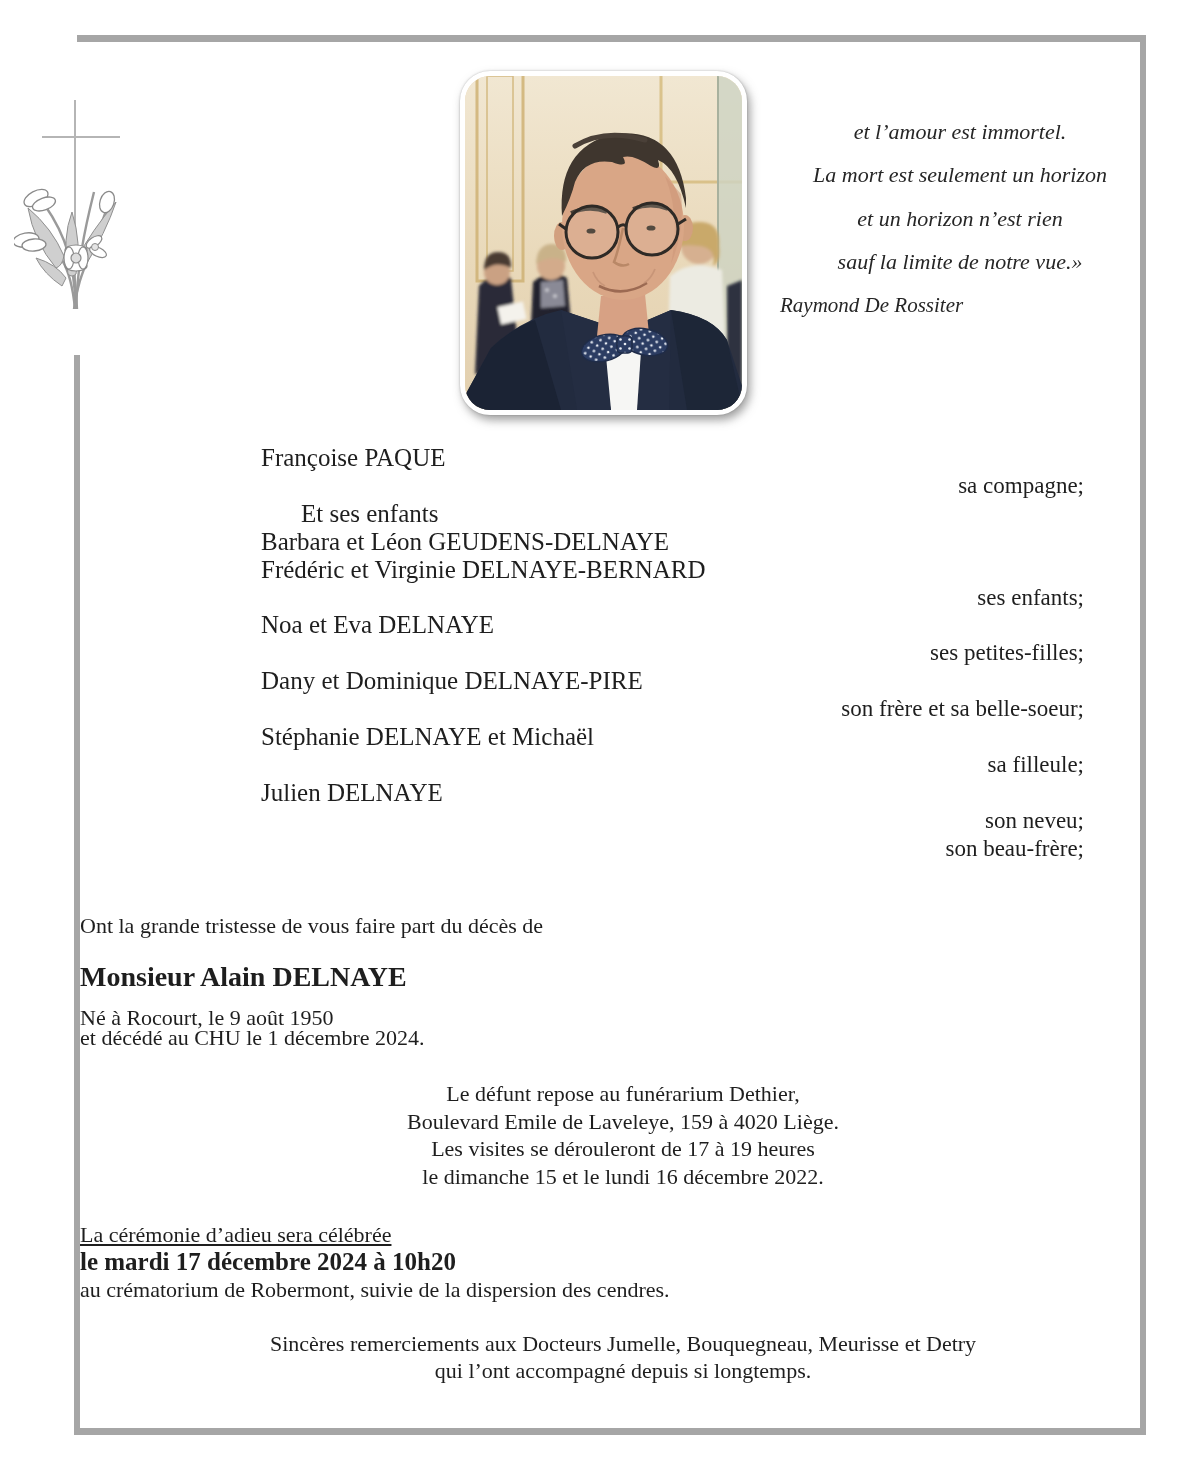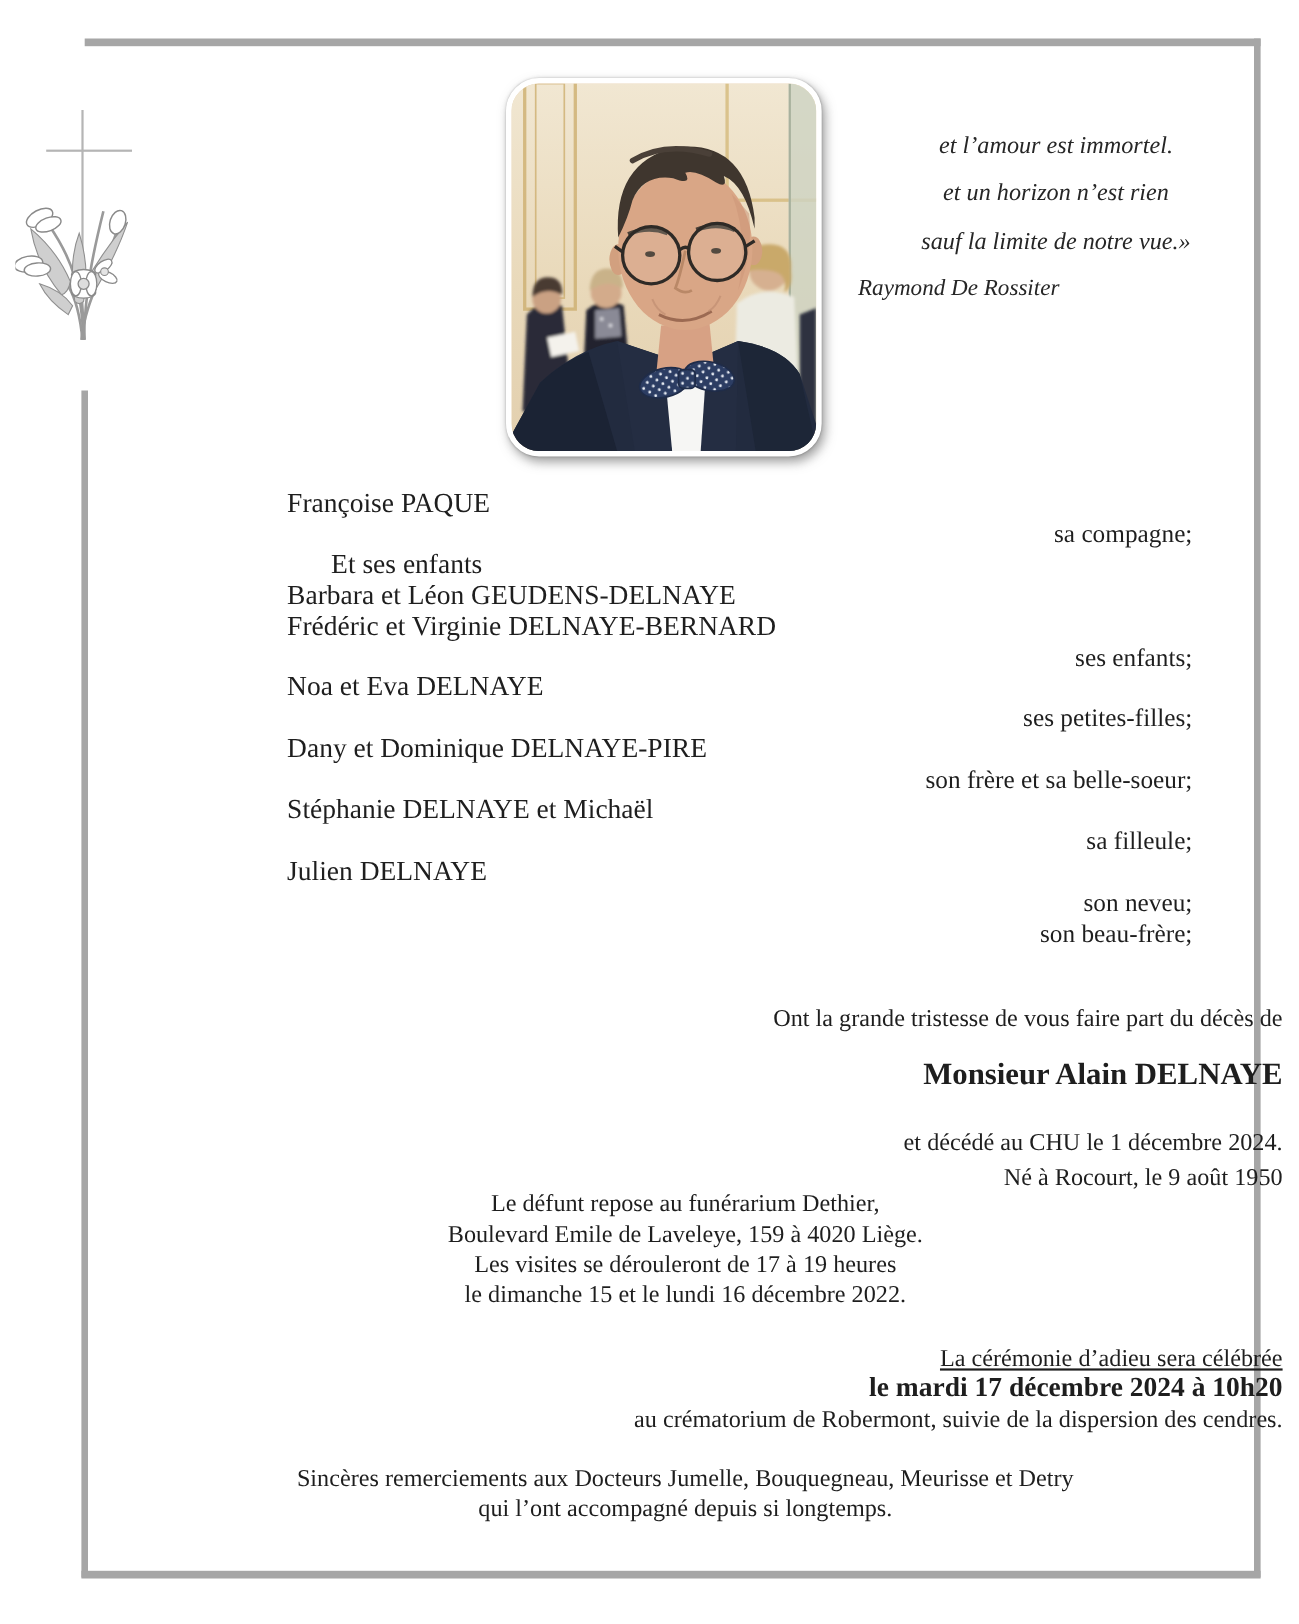--- a/index.html
+++ b/index.html
@@ -34,24 +34,24 @@
     color:#262626;
   }
   .quote .attr{font-size:21px;text-align:left;padding-right:32px;}
   
   .family{position:absolute;left:0;top:444px;width:1181px;padding-left:48px;}
   .family div{line-height:27.9px;white-space:nowrap;}
   .row-left{font-size:25px;text-align:left;padding-left:213px;}
   .row-indent{font-size:25px;text-align:left;padding-left:253px;}
   .row-right{font-size:23px;text-align:right;padding-right:145px;}
   
-  .cline{position:absolute;left:80px;width:1086px;text-align:right;font-size:22px;line-height:27.6px;}
+  .cline{position:absolute;left:80px;width:1086px;text-align:left;font-size:22px;line-height:27.6px;}
   .c-intro{top:912px;}
   .c-name{top:960px;font-size:28px;font-weight:bold;line-height:33px;}
-  .c-birth{top:1056px;font-family:Liberation Serif, serif;}
+  .c-birth{top:1004px;font-family:Liberation Serif, serif;}
   .c-death{top:1024px;}
   .repose{position:absolute;left:80px;top:1080px;width:1086px;text-align:center;font-size:22px;line-height:27.6px;}
   .cer-1{top:1221px;text-decoration:underline;}
   .cer-2{top:1247px;font-size:25px;font-weight:bold;line-height:30px;}
   .cer-3{top:1276px;}
   .thanks{position:absolute;left:80px;top:1331px;width:1086px;text-align:center;font-size:22px;line-height:26.5px;}
 </style>
 </head>
 <body>
 
@@ -181,20 +181,21 @@
       <path d="M101,153 L 94,148 M 213,148 L 221,143" stroke="#2e2a26" stroke-width="3" fill="none"></path>
 
       <path d="M158,152 Q 153,176 149,186 Q 157,192 164,188" stroke="#b98867" stroke-width="2.5" fill="none"></path>
       <path d="M134,210 Q 158,222 182,207" stroke="#9c6a52" stroke-width="2.6" fill="none"></path>
       <path d="M128,196 q 4,10 12,14 M 190,193 q -4,10 -11,14" stroke="#c08f72" stroke-width="1.8" fill="none" opacity="0.7"></path>
     </svg>
   </div>
 
   <div class="quote">
     <div>et l’amour est immortel.</div>
+    <div>La mort est seulement un horizon</div>
     <div>et un horizon n’est rien</div>
     <div>sauf la limite de notre vue.»</div>
     <div class="attr">Raymond De Rossiter</div>
   </div>
 
   <div class="family">
     <div class="row-left">Françoise PAQUE</div>
     <div class="row-right">sa compagne;</div>
     <div class="row-indent">Et ses enfants</div>
     <div class="row-left">Barbara et Léon GEUDENS-DELNAYE</div>

